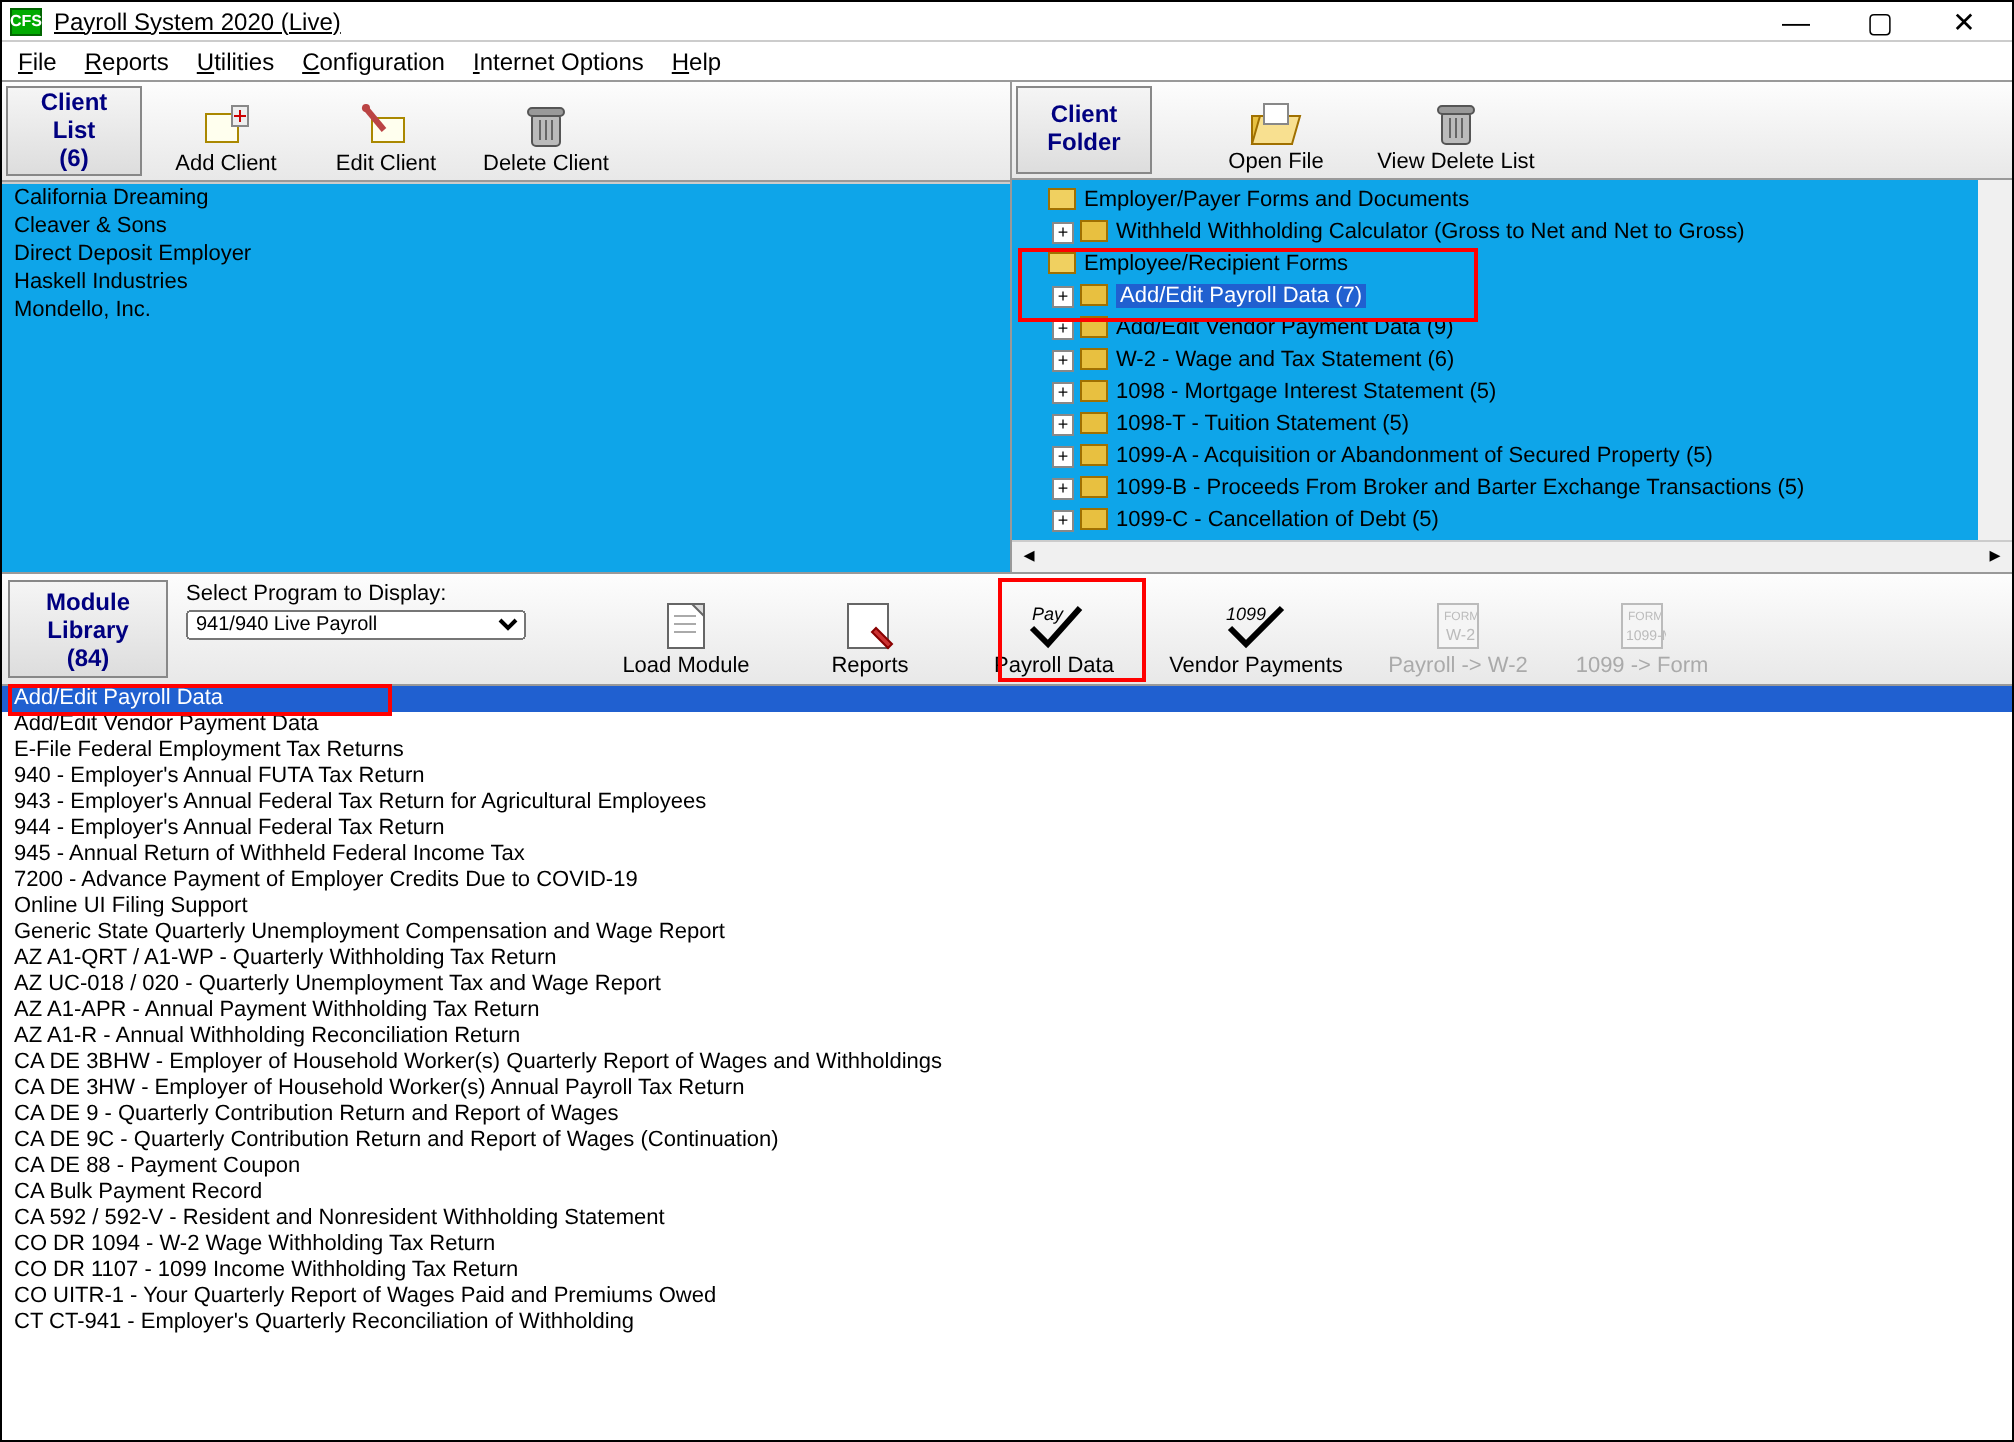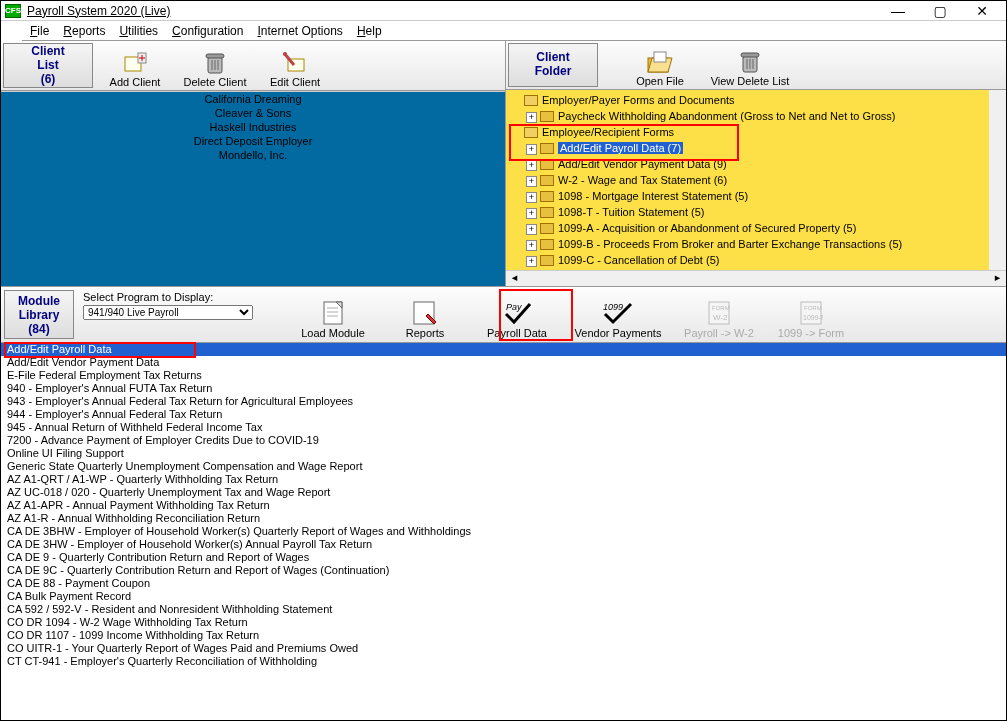--- a/index.html
+++ b/index.html
@@ -36,21 +36,20 @@
   }
   .titlebar .title { flex:1; font-size:12px;text-decoration:underline; }
   .titlebar .winbtns { display:flex; gap:18px; margin-right:8px;}
   .titlebar .winbtn { width:24px; text-align:center; font-size:14px; line-height:14px; cursor:default;}
   .menubar {
     height: 20px;
     display:flex; align-items:center;
     padding:0 8px; gap:14px;
     font-size:12px;
     border-bottom:1px solid #999;
-    margin-left:21px;
   }
   .menubar span { cursor:default; }
   .menubar span u { text-decoration: underline; }
   .split-top {
     height: 246px;
     display:flex;
     border-bottom:1px solid #999;
   }
   .panel {
     display:flex; flex-direction:column;
@@ -63,52 +62,52 @@
     border-bottom:1px solid #999;
     display:flex;
   }
   .tbtn {
     width:80px;
     display:flex; flex-direction:column; align-items:center; justify-content:flex-end;
     font-size:11px; padding-bottom:2px;
     cursor:default;
   }
   .tbtn.header {
-    width:90px;
+    width:68px;
     justify-content:center;
     font-weight:bold;
     color:#000080;
     font-size:12px;
     border:1px solid #888;
     margin:2px;
     background:linear-gradient(#f5f5f5,#ddd);
   }
   .tbtn .ticon { width:28px; height:26px; display:flex;align-items:center;justify-content:center; }
   .listbox {
-    flex:1; overflow:auto; background:#0369a1; border-top:1px solid #ccc;text-align:center;
+    flex:1; overflow:auto; background:#0ea5e9; border-top:1px solid #ccc;
   }
   .listbox .item { padding:1px 6px; cursor:default; white-space:nowrap;}
   .listbox .item.sel { background:#2060d0; color:#fff;}
-  .tree { flex:1; overflow:auto; background:#fde047; position:relative; padding:2px 0 2px 2px;}
+  .tree { flex:1; overflow:auto; background:#0ea5e9; position:relative; padding:2px 0 2px 2px;}
   .tree .row { white-space:nowrap; padding:0 2px; line-height:16px; cursor:default;}
   .tree .exp { display:inline-block; width:11px; height:11px; border:1px solid #888; text-align:center; line-height:9px; font-size:9px; margin-right:3px; background:#fff;}
   .tree .fol { display:inline-block; width:14px; height:11px; background:#e8c040; border:1px solid #a07000; margin-right:4px; vertical-align:middle;}
   .tree .fol.open { background:#f0d060;}
   .tree .sel { background:#2060d0; color:#fff; padding:0 2px;}
   .tree .ind1 { padding-left:18px;}
   .redbox { position:absolute; border:2px solid red; pointer-events:none;}
   .midbar {
     height:56px;
     background: linear-gradient(#fdfdfd,#e8e8e8);
     border-bottom:1px solid #999;
     display:flex;
     align-items:stretch;
   }
   .midheader {
-    width:70px;
+    width:80px;
     display:flex;flex-direction:column;align-items:center;justify-content:center;
     font-weight:bold;color:#000080;font-size:12px;
     border:1px solid #888; margin:3px;
     background:linear-gradient(#f5f5f5,#ddd);
   }
   .selprog {
     width:190px; padding:4px 6px;
   }
   .selprog .lbl { font-size:11px; margin-bottom:2px;}
   .selprog select { width:170px; font-size:10px;}
@@ -166,46 +165,46 @@
                 <rect x="3" y="6" width="16" height="14" fill="#ffe" stroke="#a80"></rect>
                 <rect x="16" y="2" width="8" height="10" fill="#eee" stroke="#888"></rect>
                 <line x1="20" y1="4" x2="20" y2="10" stroke="#c00"></line>
                 <line x1="17" y1="7" x2="23" y2="7" stroke="#c00"></line>
               </svg>
           </div>
           <span>Add Client</span>
         </div>
         <div class="tbtn">
           <div class="ticon">
+            <svg width="26" height="24">
+                <rect x="6" y="8" width="16" height="12" fill="#ffe" stroke="#a80"></rect>
+                <line x1="2" y1="2" x2="12" y2="14" stroke="#b44" stroke-width="3"></line>
+                <circle cx="3" cy="3" r="2" fill="#b44"></circle>
+              </svg>
+          </div>
+          <span>Edit Client</span>
+        </div>
+        <div class="tbtn">
+          <div class="ticon">
             <svg width="22" height="24">
                 <rect x="4" y="6" width="14" height="16" rx="2" fill="#bbb" stroke="#555"></rect>
                 <rect x="2" y="3" width="18" height="4" rx="2" fill="#999" stroke="#555"></rect>
                 <line x1="8" y1="9" x2="8" y2="19" stroke="#666"></line>
                 <line x1="11" y1="9" x2="11" y2="19" stroke="#666"></line>
                 <line x1="14" y1="9" x2="14" y2="19" stroke="#666"></line>
               </svg>
           </div>
           <span>Delete Client</span>
         </div>
-        <div class="tbtn">
-          <div class="ticon">
-            <svg width="26" height="24">
-                <rect x="6" y="8" width="16" height="12" fill="#ffe" stroke="#a80"></rect>
-                <line x1="2" y1="2" x2="12" y2="14" stroke="#b44" stroke-width="3"></line>
-                <circle cx="3" cy="3" r="2" fill="#b44"></circle>
-              </svg>
-          </div>
-          <span>Edit Client</span>
-        </div>
       </div>
       <div class="listbox" id="client-listbox">
           <div class="item">California Dreaming</div>
           <div class="item">Cleaver &amp; Sons</div>
+          <div class="item">Direct Deposit Employer</div>
           <div class="item">Haskell Industries</div>
-          <div class="item">Direct Deposit Employer</div>
           <div class="item">Mondello, Inc.</div>
         </div>
     </div>
 
     <div class="panel panel-right">
       <div class="toolbar">
         <div class="tbtn header">
           <span>Client</span>
           <span>Folder</span>
         </div>
@@ -230,21 +229,21 @@
                 <line x1="14" y1="9" x2="14" y2="19" stroke="#666"></line>
               </svg>
           </div>
           <span>View Delete List</span>
         </div>
       </div>
       <div style="flex:1;display:flex;">
         <div class="tree" id="folder-tree">
           <div class="redbox" style="left:3px; top:34px; width:230px; height:37px;"></div>
         <div class="row "><span style="display:inline-block;width:14px"></span><span class="fol open"></span><span>Employer/Payer Forms and Documents</span></div>
-            <div class="row ind1"><span class="exp">+</span><span class="fol"></span><span>Paycheck Withholding Abandonment (Gross to Net and Net to Gross)</span></div>
+            <div class="row ind1"><span class="exp">+</span><span class="fol"></span><span>Withheld Withholding Calculator (Gross to Net and Net to Gross)</span></div>
             <div class="row "><span style="display:inline-block;width:14px"></span><span class="fol open"></span><span>Employee/Recipient Forms</span></div>
             <div class="row ind1"><span class="exp">+</span><span class="fol"></span><span class="sel">Add/Edit Payroll Data  (7)</span></div>
             <div class="row ind1"><span class="exp">+</span><span class="fol"></span><span>Add/Edit Vendor Payment Data  (9)</span></div>
             <div class="row ind1"><span class="exp">+</span><span class="fol"></span><span>W-2 - Wage and Tax Statement  (6)</span></div>
             <div class="row ind1"><span class="exp">+</span><span class="fol"></span><span>1098 - Mortgage Interest Statement  (5)</span></div>
             <div class="row ind1"><span class="exp">+</span><span class="fol"></span><span>1098-T - Tuition Statement  (5)</span></div>
             <div class="row ind1"><span class="exp">+</span><span class="fol"></span><span>1099-A - Acquisition or Abandonment of Secured Property  (5)</span></div>
             <div class="row ind1"><span class="exp">+</span><span class="fol"></span><span>1099-B - Proceeds From Broker and Barter Exchange Transactions  (5)</span></div>
             <div class="row ind1"><span class="exp">+</span><span class="fol"></span><span>1099-C - Cancellation of Debt  (5)</span></div>
           </div>

